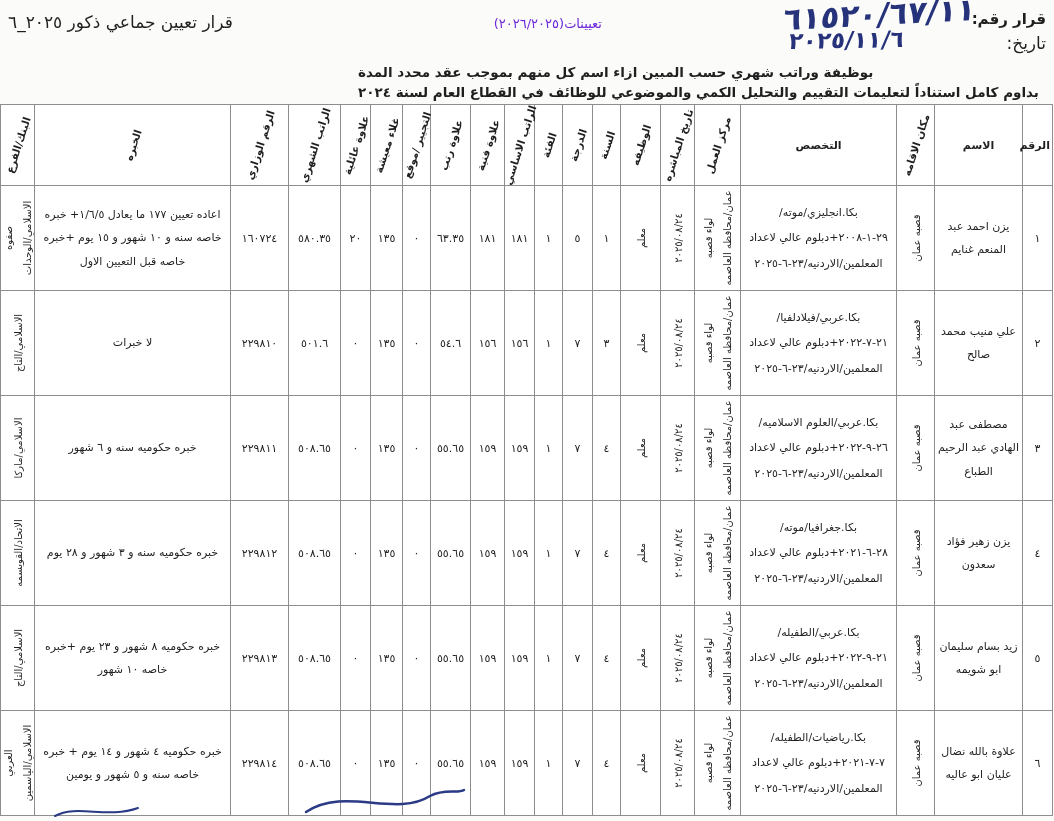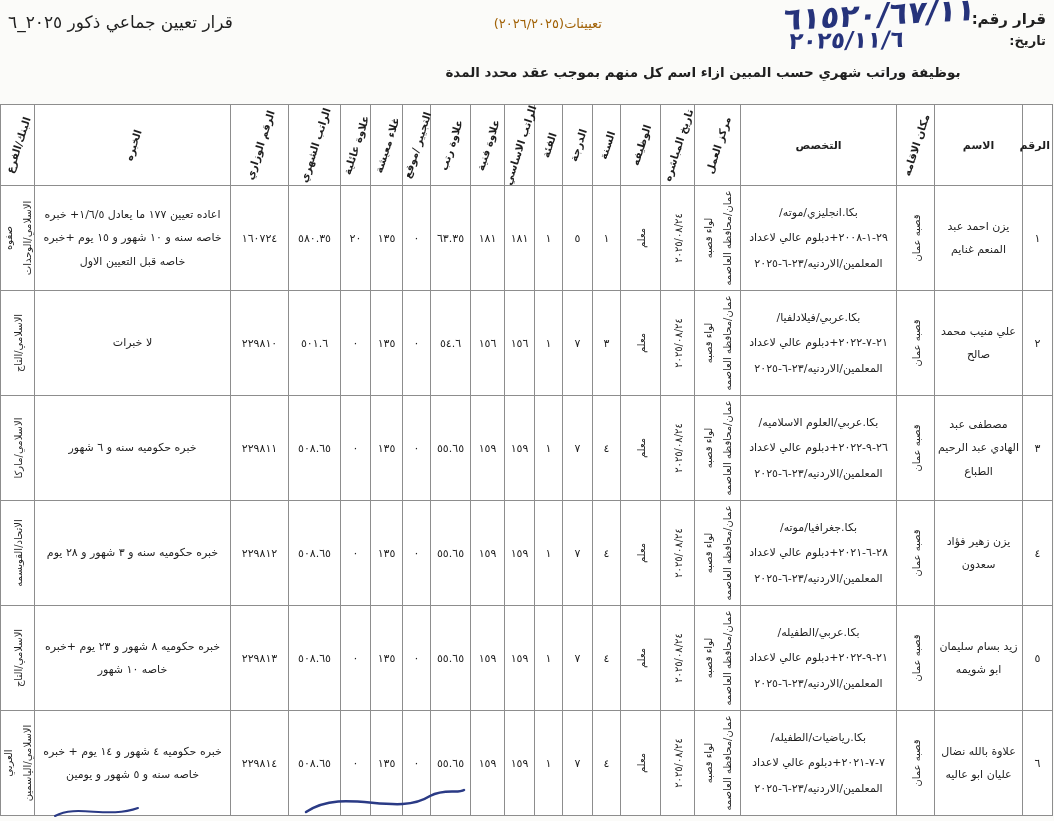--- a/index.html
+++ b/index.html
@@ -3,27 +3,27 @@
 <meta charset="utf-8">
 <style>
   html,body{margin:0;padding:0;}
   body{
     width:1054px;height:821px;position:relative;overflow:hidden;
     background:#fbfbf9;color:#1f1f1f;
     font-family:"DejaVu Sans",sans-serif;direction:rtl;
   }
   .abs{position:absolute;}
   .title-left{left:8px;top:12px;font-size:17px;font-weight:normal;direction:rtl;}
-  .appt-note{right:452px;top:16px;font-size:13px;color:#a16207;}
+  .appt-note{right:452px;top:16px;font-size:13px;color:#6d28d9;}
   .dec-label{right:8px;top:10px;font-size:15px;font-weight:bold;text-align:center;}
-  .date-label{right:8px;top:33px;font-size:13px;font-weight:bold;}
+  .date-label{right:8px;top:33px;font-size:17px;font-weight:normal;}
   .hw{color:#26337b;font-weight:bold;direction:ltr;white-space:nowrap;}
   .hw-dec{right:78px;top:-4px;font-size:31px;transform:rotate(-3deg) skewX(-10deg);letter-spacing:4px;}
   .hw-date{right:150px;top:27px;font-size:23px;transform:rotate(-1deg) skewX(-8deg);letter-spacing:2px;}
-  .subtitle{right:6px;top:62px;width:690px;text-align:center;font-weight:bold;font-size:13.5px;line-height:1.5;}
+  .subtitle{right:6px;top:62px;width:690px;text-align:left;font-weight:bold;font-size:13.5px;line-height:1.5;}
   table.doc{
     position:absolute;top:104px;right:1px;width:1052px;
     border-collapse:collapse;table-layout:fixed;direction:rtl;background:#fff;
   }
   table.doc td, table.doc th{
     border:1px solid #8d8d8d;padding:1px 2px;text-align:center;vertical-align:middle;
     font-size:11px;font-weight:normal;
   }
   table.doc th{height:78px;position:relative;overflow:visible;}
   tr.data{height:105px;}
@@ -46,20 +46,21 @@
 <body>
 
 <div class="abs title-left">قرار تعيين جماعي ذكور ٢٠٢٥_٦</div>
 <div class="abs appt-note">تعيينات(٢٠٢٦/٢٠٢٥)</div>
 <div class="abs dec-label">قرار رقم:</div>
 <div class="abs hw hw-dec">٦١٥٢٠/٦٧/١١</div>
 <div class="abs date-label">تاريخ:</div>
 <div class="abs hw hw-date">٢٠٢٥/١١/٦</div>
 <div class="abs subtitle">
   <div>بوظيفة وراتب شهري حسب المبين ازاء اسم كل منهم بموجب عقد محدد المدة</div>
+  <div>بداوم كامل استناداً لتعليمات التقييم والتحليل الكمي والموضوعي للوظائف في القطاع العام لسنة ٢٠٢٤</div>
 </div>
 
 <table class="doc">
   <colgroup>
     <col style="width:30px">
       <col style="width:88px">
       <col style="width:38px">
       <col style="width:156px">
     <col style="width:46px">
       <col style="width:34px">

